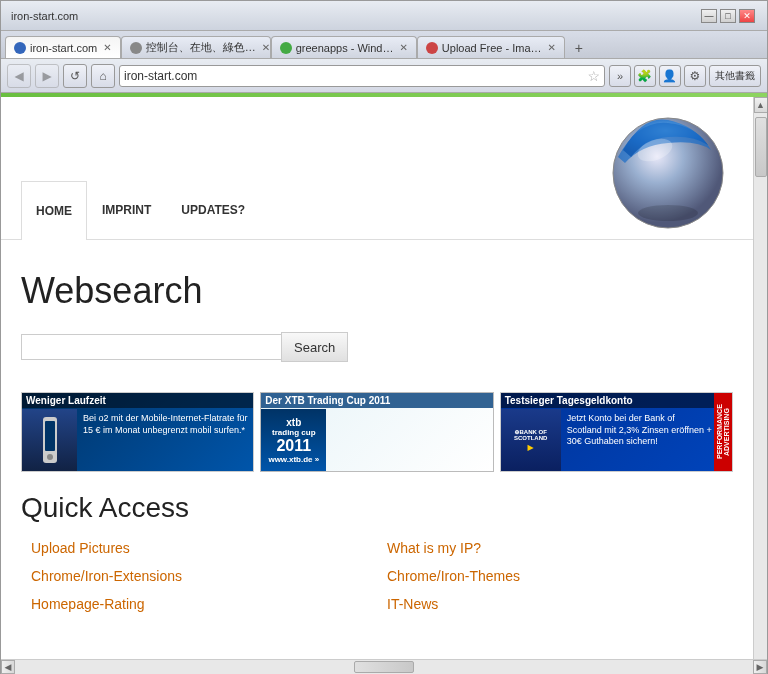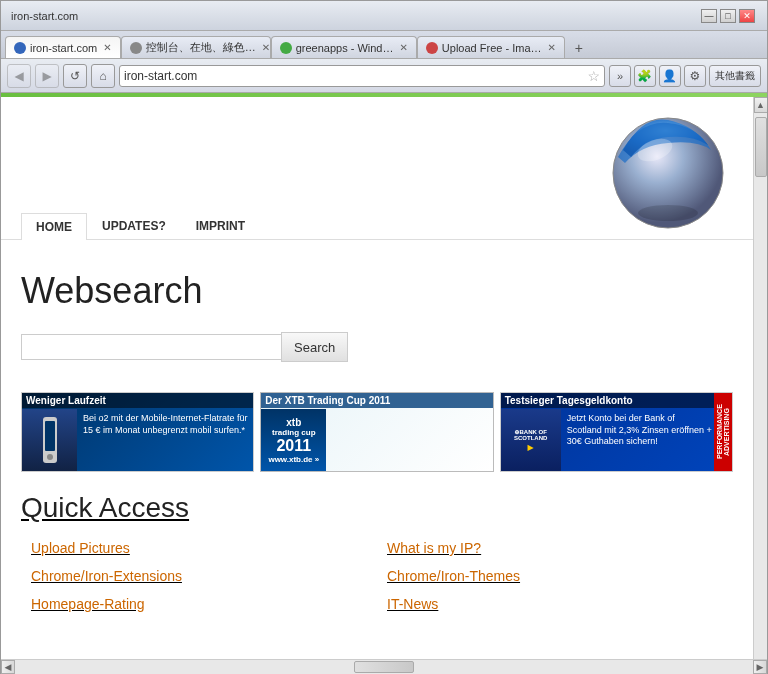--- a/index.html
+++ b/index.html
@@ -185,21 +185,21 @@
 
     
     .site-nav {
       border-bottom: 1px solid #ddd;
       padding: 8px 20px 0;
       display: flex;
       align-items: flex-end;
       gap: 0;
     }
     .site-nav-item {
-      padding: 6px 14px;
+      padding: 22px 14px;
       font-size: 12px;
       font-weight: bold;
       color: #333;
       text-transform: uppercase;
       cursor: pointer;
       border: 1px solid transparent;
       border-bottom: none;
       margin-top: 36px;
     }
     .site-nav-item.active {
@@ -333,21 +333,20 @@
       align-items: center;
       justify-content: center;
       text-align: center;
       padding: 2px;
       flex-shrink: 0;
     }
 
     
     .quick-access-section {
       padding: 10px 20px 20px;
-      text-decoration: underline;
     }
     .quick-access-title {
       font-size: 28px;
       font-weight: normal;
       color: #222;
       margin-bottom: 16px;
     }
     .quick-links-grid {
       display: grid;
       grid-template-columns: 1fr 1fr;
@@ -475,22 +474,22 @@
     </div>
   </div>
 
   <div class="green-bar"></div>
 
   <div class="page-content">
     <div class="page-main">
 
       <div class="site-nav">
         <div class="site-nav-item active">HOME</div>
+        <div class="site-nav-item">IMPRINT</div>
         <div class="site-nav-item">UPDATES?</div>
-        <div class="site-nav-item">IMPRINT</div>
 
         <div style="margin-left:auto;">
           <svg class="browser-logo" width="130" height="130" viewBox="0 0 130 130">
 
             <defs>
               <radialGradient id="sphereGrad" cx="40%" cy="35%" r="60%">
                 <stop offset="0%" stop-color="#e8e8f8"></stop>
                 <stop offset="40%" stop-color="#9ab0d0"></stop>
                 <stop offset="100%" stop-color="#505878"></stop>
               </radialGradient>

